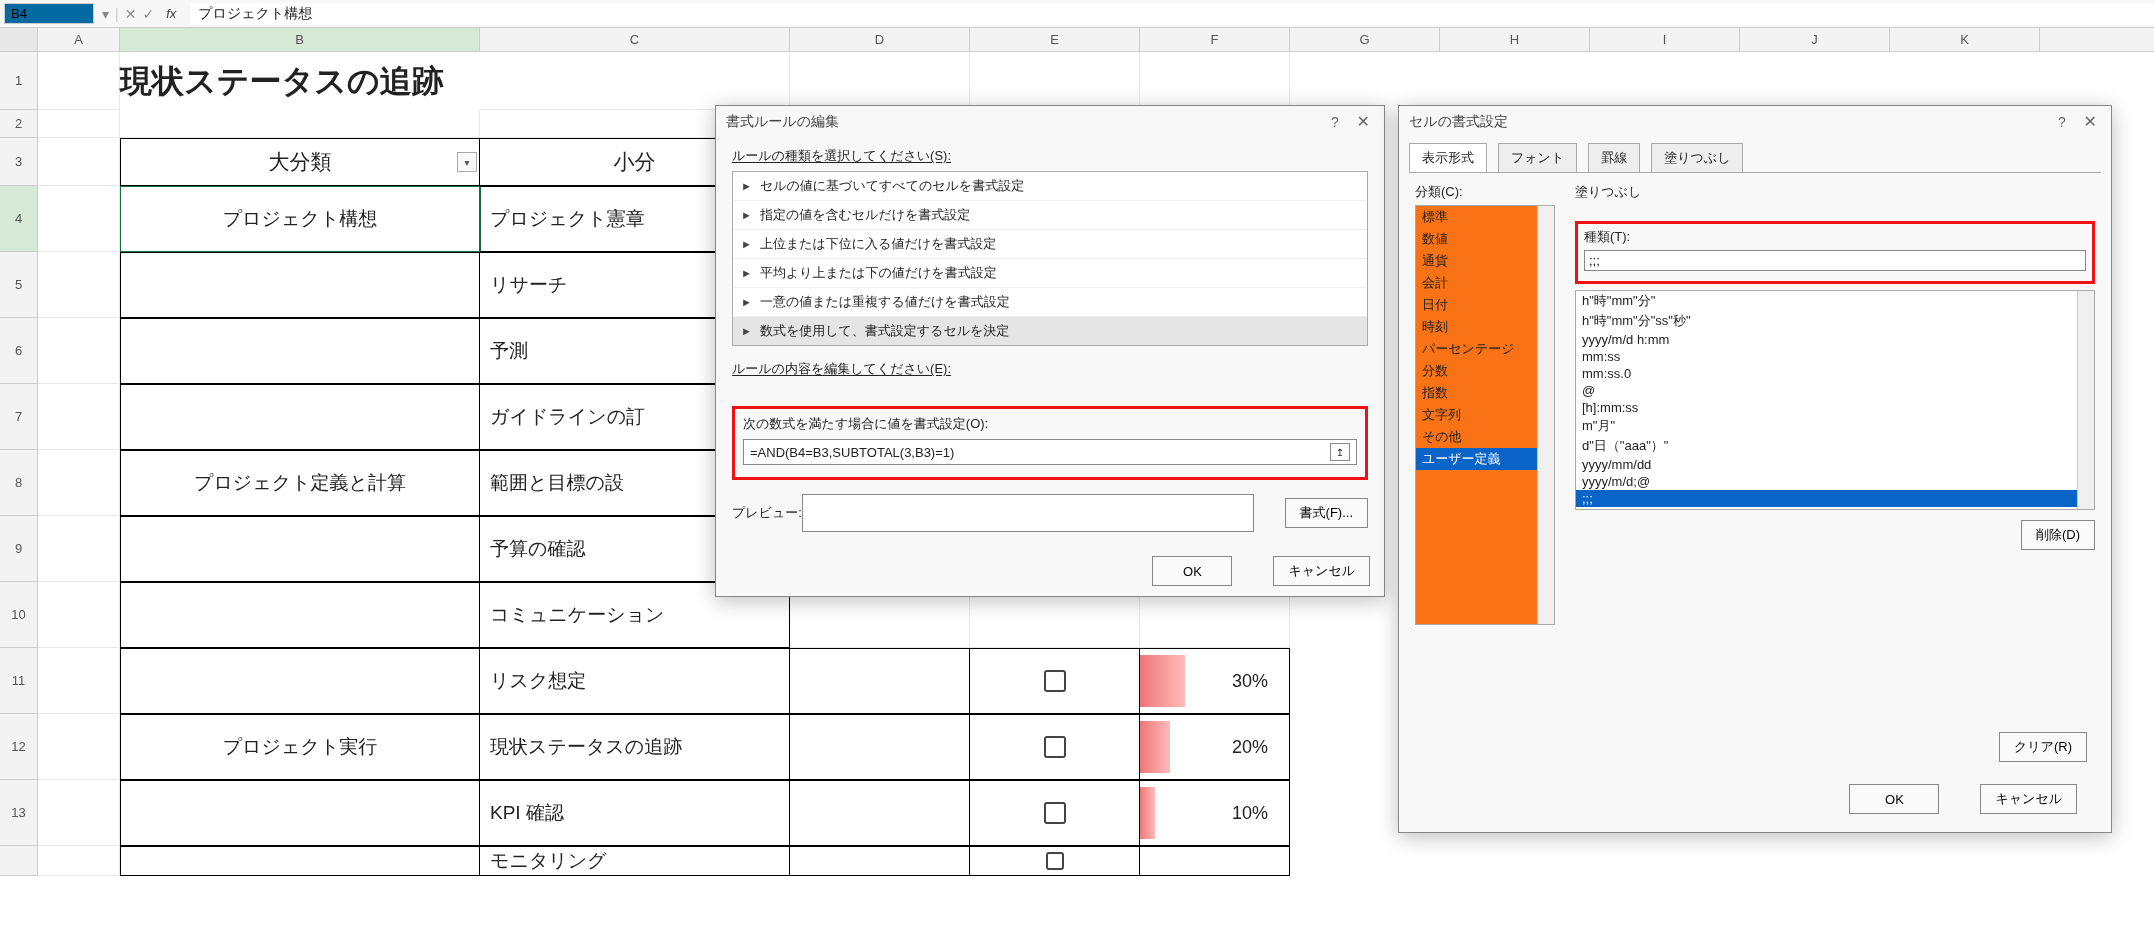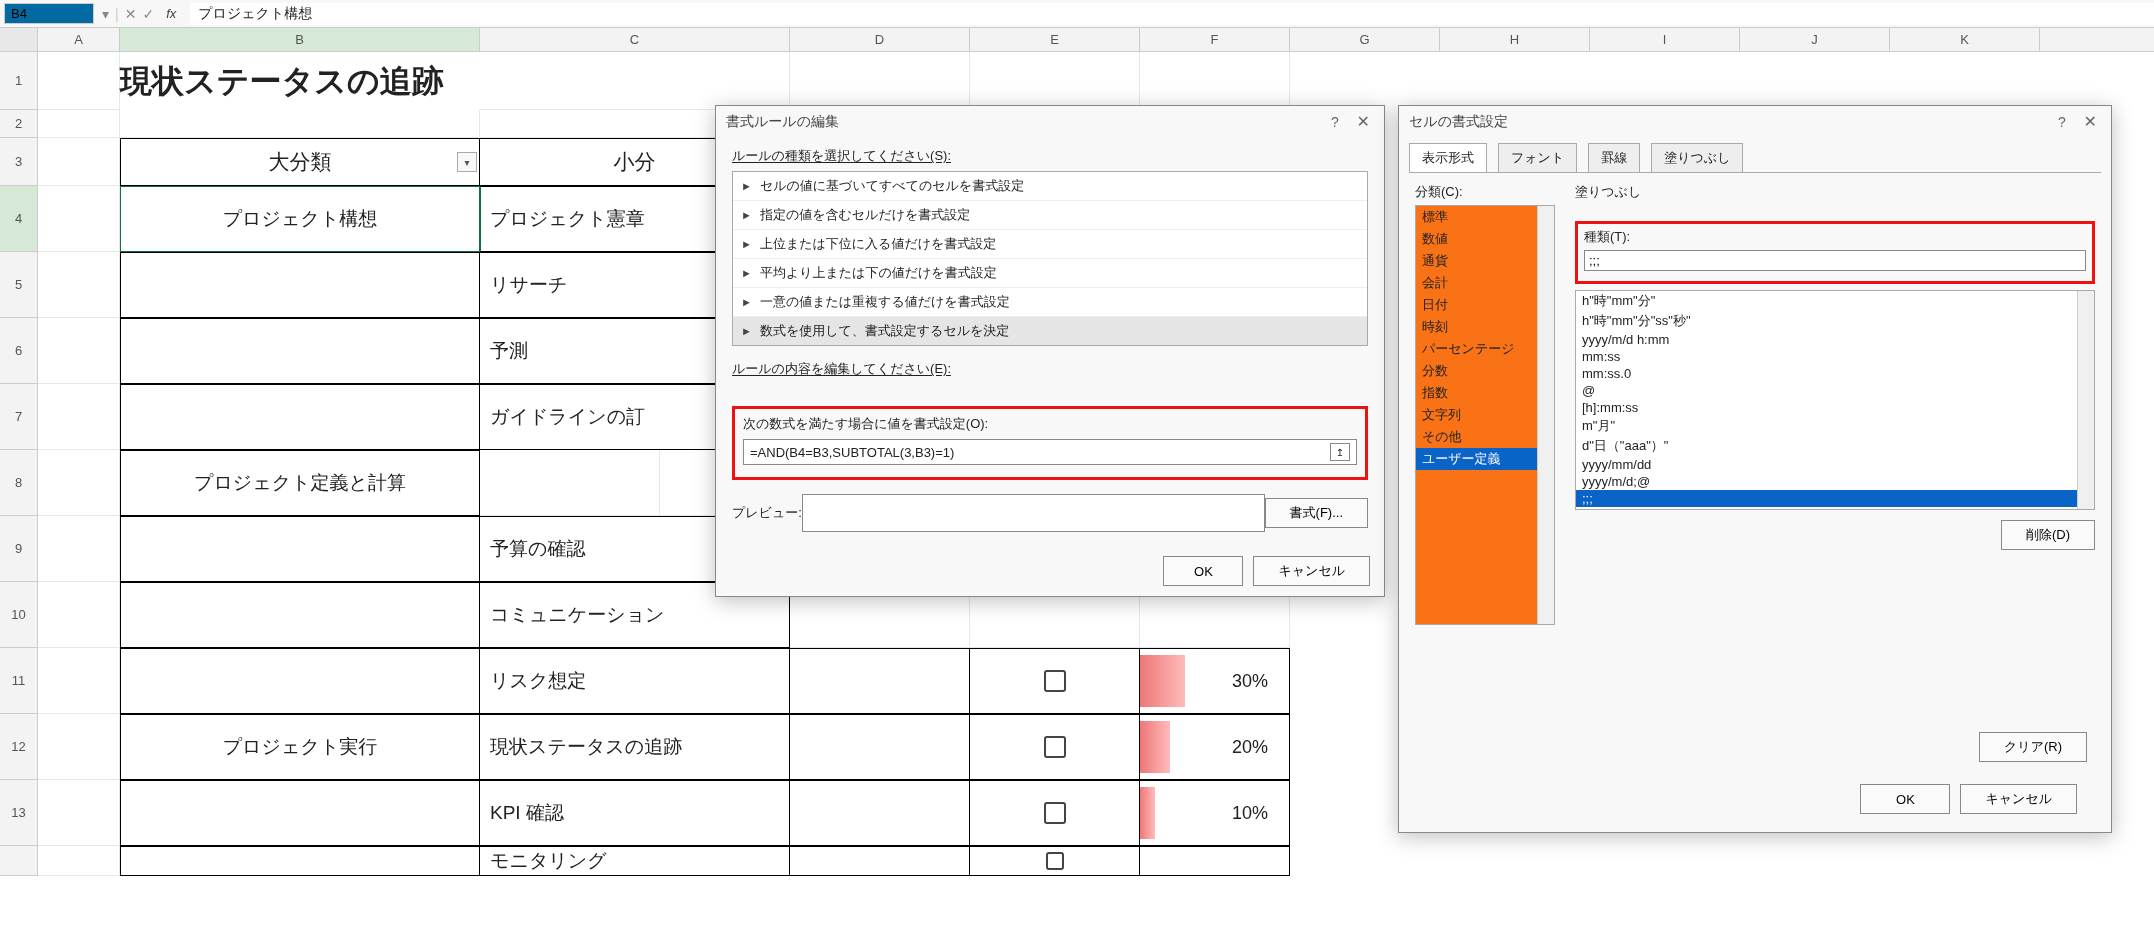--- a/index.html
+++ b/index.html
@@ -69,21 +69,21 @@
   .rule-item.selected { background: #e5e5e5; }
   .rule-arrow { margin-right: 8px; font-size: 11px; color: #444; }
 
   .formula-box-wrap { border: 3px solid #e11; padding: 6px 8px 12px 8px; margin-bottom: 14px; margin-top: 28px; }
   .formula-box-label { font-size: 13px; margin-bottom: 6px; }
   .formula-box-input { display: flex; align-items: center; border: 1px solid #888; background: #fff; padding: 3px 6px; font-family: "Segoe UI", sans-serif; font-size: 13px; }
   .range-picker { margin-left: auto; width: 20px; height: 18px; border: 1px solid #888; display: flex; align-items: center; justify-content: center; font-size: 10px; }
 
   .preview-row { display: flex; align-items: center; }
   .preview-box { flex: 1; height: 38px; border: 1px solid #888; background: #fff; }
-  .btn { padding: 5px 24px; border: 1px solid #888; background: #fafafa; font-size: 13px; cursor: pointer; }
+  .btn { padding: 5px 14px; border: 1px solid #888; background: #fafafa; font-size: 13px; cursor: pointer; margin-left: 31px; }
   .dlg-footer { display: flex; justify-content: flex-end; gap: 10px; padding: 10px 14px; }
 
   
   .format-dialog { top: 105px; left: 1398px; width: 714px; }
   .tabs { display: flex; padding: 6px 10px 0 10px; gap: 11px; }
   .tab { padding: 5px 12px; border: 1px solid #aaa; border-bottom: none; background: #eee; font-size: 13px; }
   .tab.active { background: #fff; }
   .tab-panel { border-top: 1px solid #aaa; margin: 0 10px; padding: 10px 6px; height: 660px; position: relative; }
   .two-col { display: flex; gap: 20px; }
   .cat-col { width: 140px; }
@@ -206,20 +206,21 @@
     <div class="proj-cell col-C" style="border-left:none">ガイドラインの訂</div>
     <div class="cell col-D"></div>
     <div class="cell col-E"></div>
     <div class="cell col-F"></div>
   </div>
 
   <div class="row">
     <div class="row-h">8</div>
     <div class="cell col-A"></div>
     <div class="proj-cell center col-B">プロジェクト定義と計算</div>
+    <div class="proj-cell col-C" style="border-left:none">範囲と目標の設</div>
     <div class="cell col-D"></div>
     <div class="cell col-E"></div>
     <div class="cell col-F"></div>
   </div>
 
   <div class="row">
     <div class="row-h">9</div>
     <div class="cell col-A"></div>
     <div class="proj-cell col-B"></div>
     <div class="proj-cell col-C" style="border-left:none">予算の確認</div>

